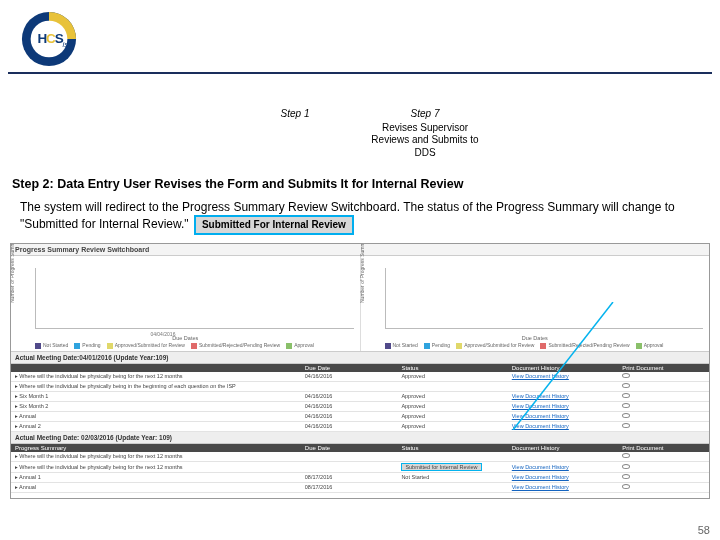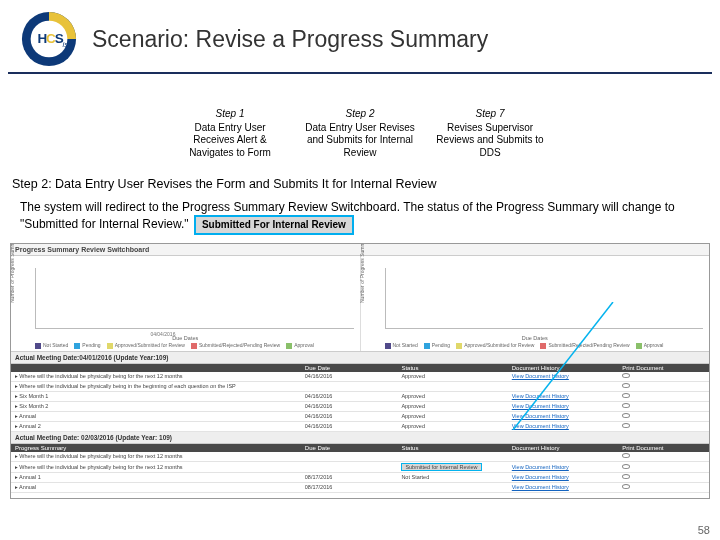--- a/index.html
+++ b/index.html
@@ -38,21 +38,21 @@
   }
   .step-box {
     width: 112px;
     text-align: center;
     font-size: 10px;
     line-height: 1.25;
     margin-top: 20px;
   }
   .step-box .st { font-style: italic; display: block; margin-bottom: 1px; }
   .section-heading {
-    font-weight: normal;
+    font-weight: bold;
     font-size: 12.5px;
     padding: 4px 12px 6px 12px;
   }
   .body-text {
     font-size: 12px;
     padding: 2px 12px 6px 20px;
     line-height: 1.35;
   }
   .status-chip {
     display: inline-block;
@@ -177,31 +177,25 @@
     <svg viewBox="0 0 60 60">
       <circle cx="30" cy="30" r="28" fill="#0d3978"></circle>
       <path d="M30 2 A28 28 0 0 1 58 30 L30 30 Z" fill="#e8c23a"></path>
       <circle cx="30" cy="30" r="19" fill="#fff"></circle>
       <text x="18" y="34" font-size="14" font-weight="bold" fill="#0d3978">H</text>
       <text x="27" y="34" font-size="14" font-weight="bold" fill="#e8c23a">C</text>
       <text x="36" y="34" font-size="14" font-weight="bold" fill="#0d3978">S</text>
       <text x="44" y="38" font-size="8" font-style="italic" fill="#0d3978">is</text>
     </svg>
   </div>
-  <div class="title">Scenario: Revise a Progress Summary</div>
 </div>
 
 <div class="steps-row">
   <div class="step-box">
     <span class="st">Step 1</span>
-    <span>Data Entry User Receives Alert &amp; Navigates to Form</span>
-  </div>
-  <div class="step-box">
-    <span class="st">Step 2</span>
-    <span>Data Entry User Revises and Submits for Internal Review</span>
   </div>
   <div class="step-box">
     <span class="st">Step 7</span>
     <span>Revises Supervisor Reviews and Submits to DDS</span>
   </div>
 </div>
 
 <div class="section-heading">Step 2: Data Entry User Revises the Form and Submits It for Internal Review</div>
 
 <div class="body-text">

